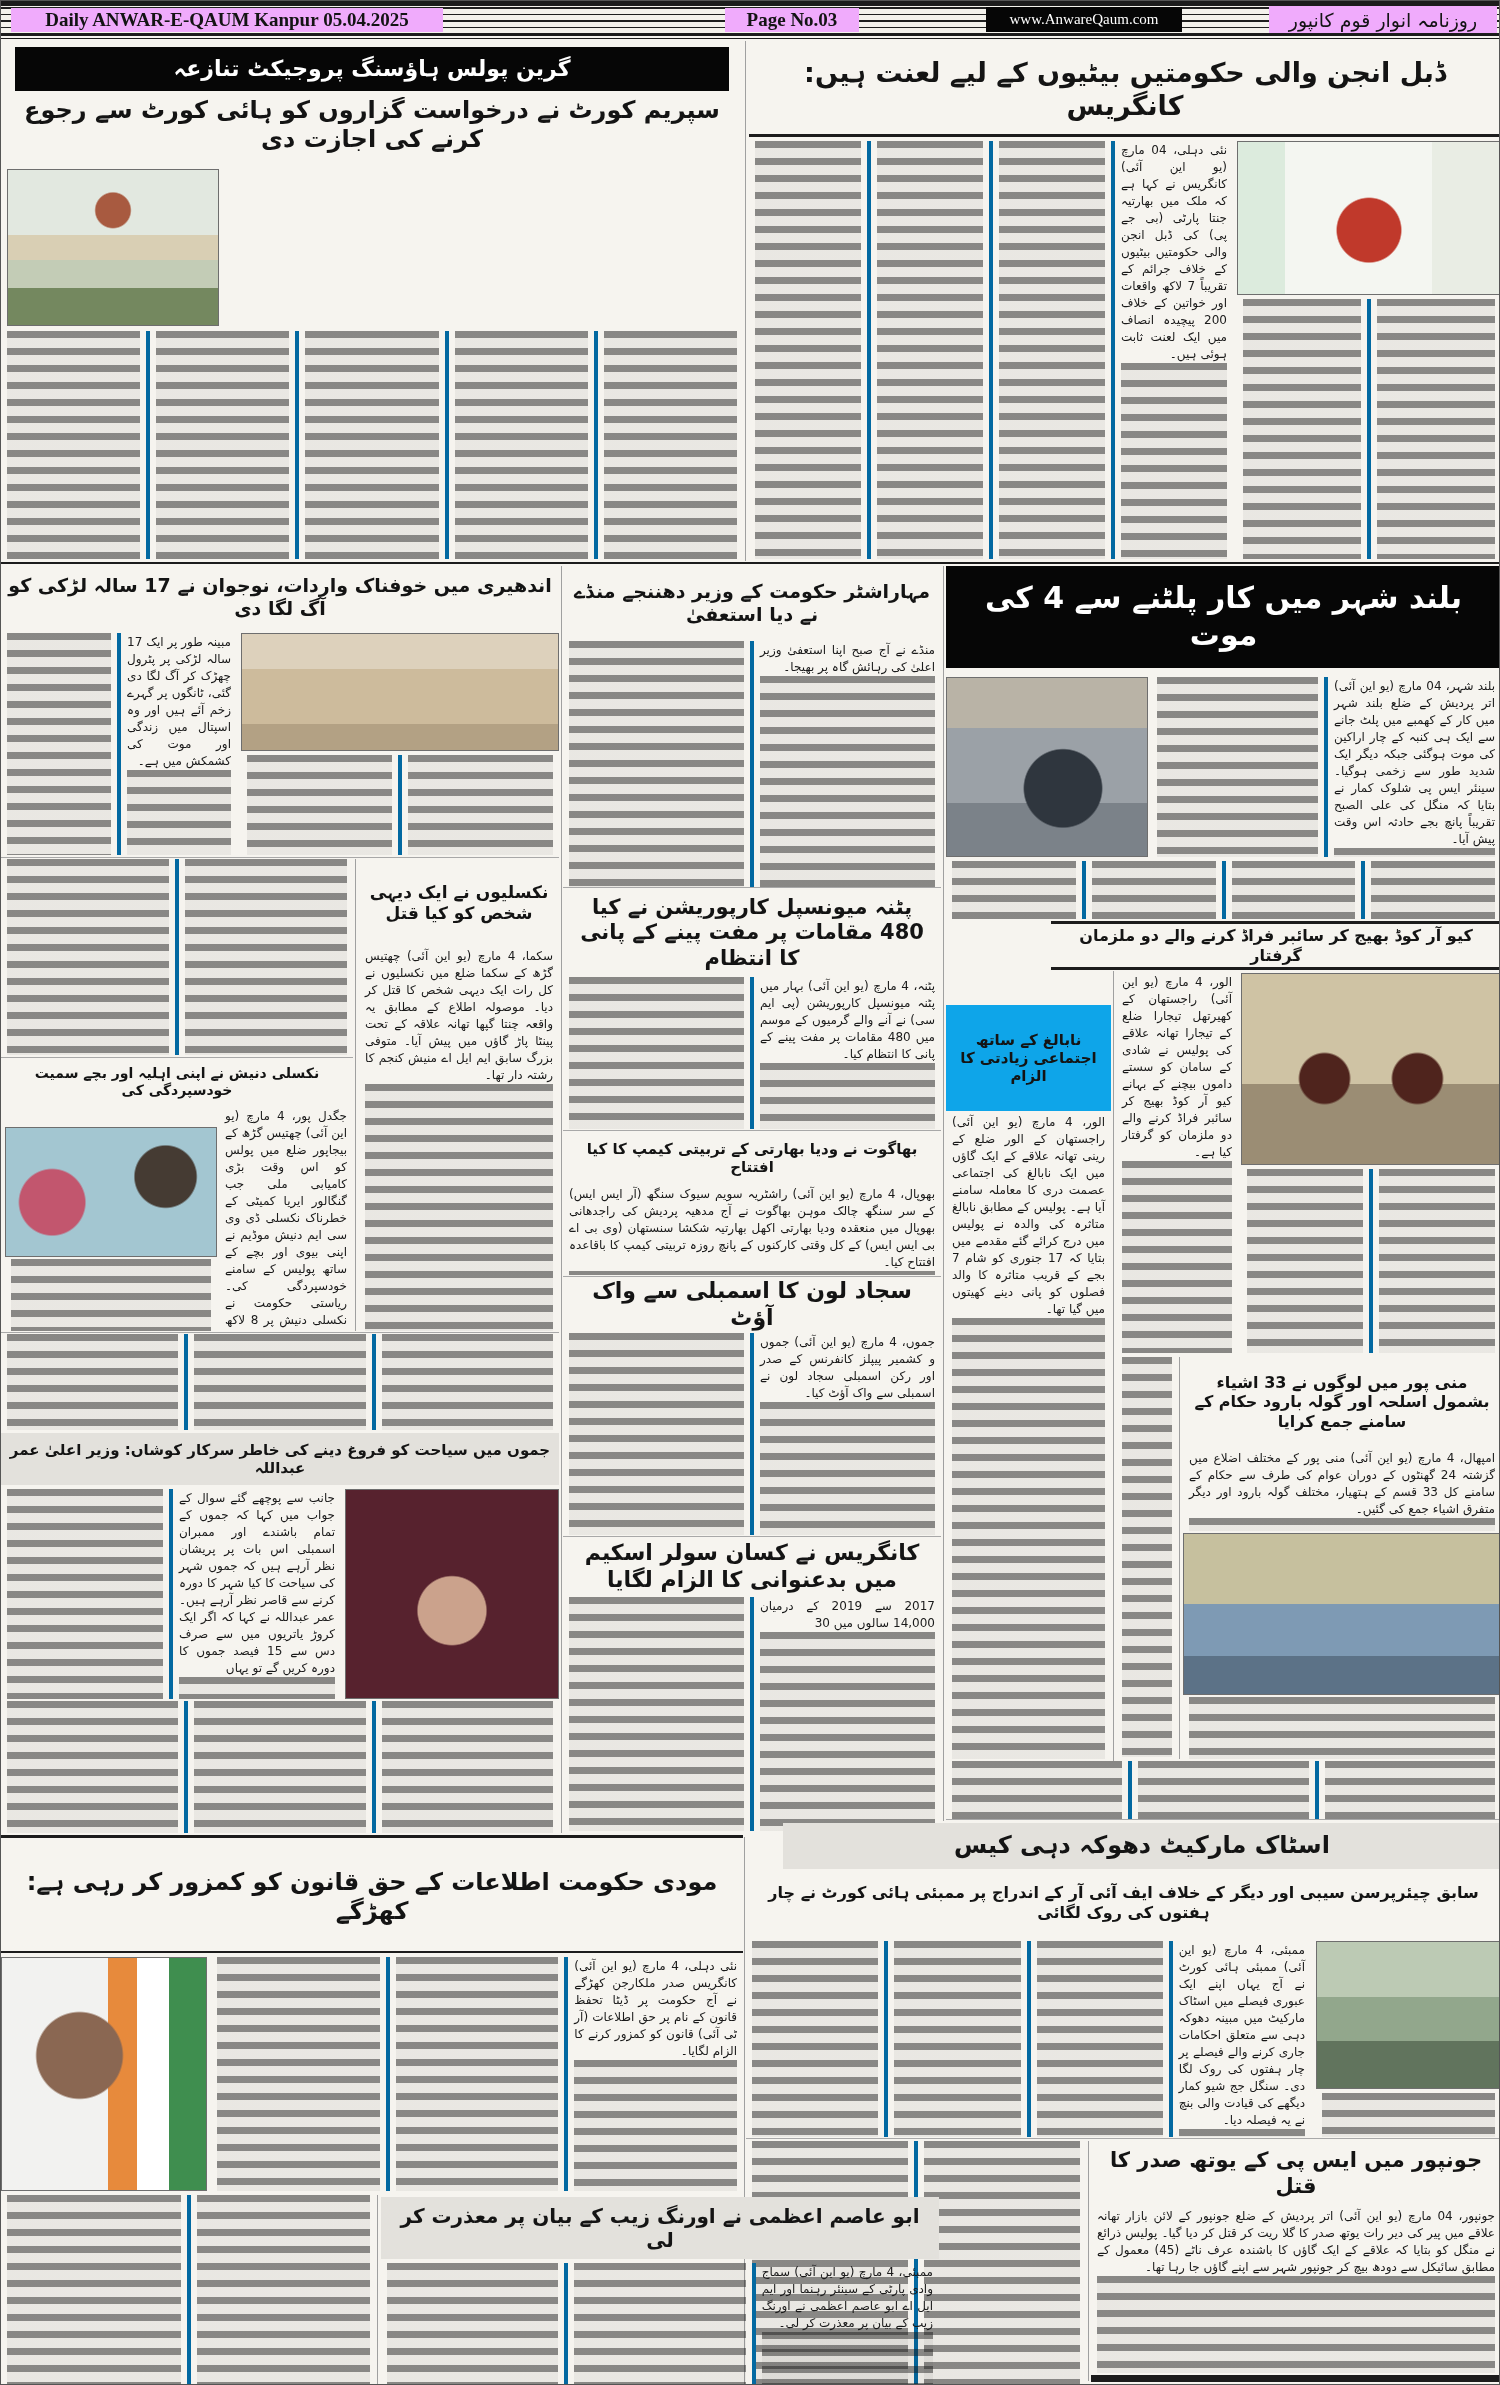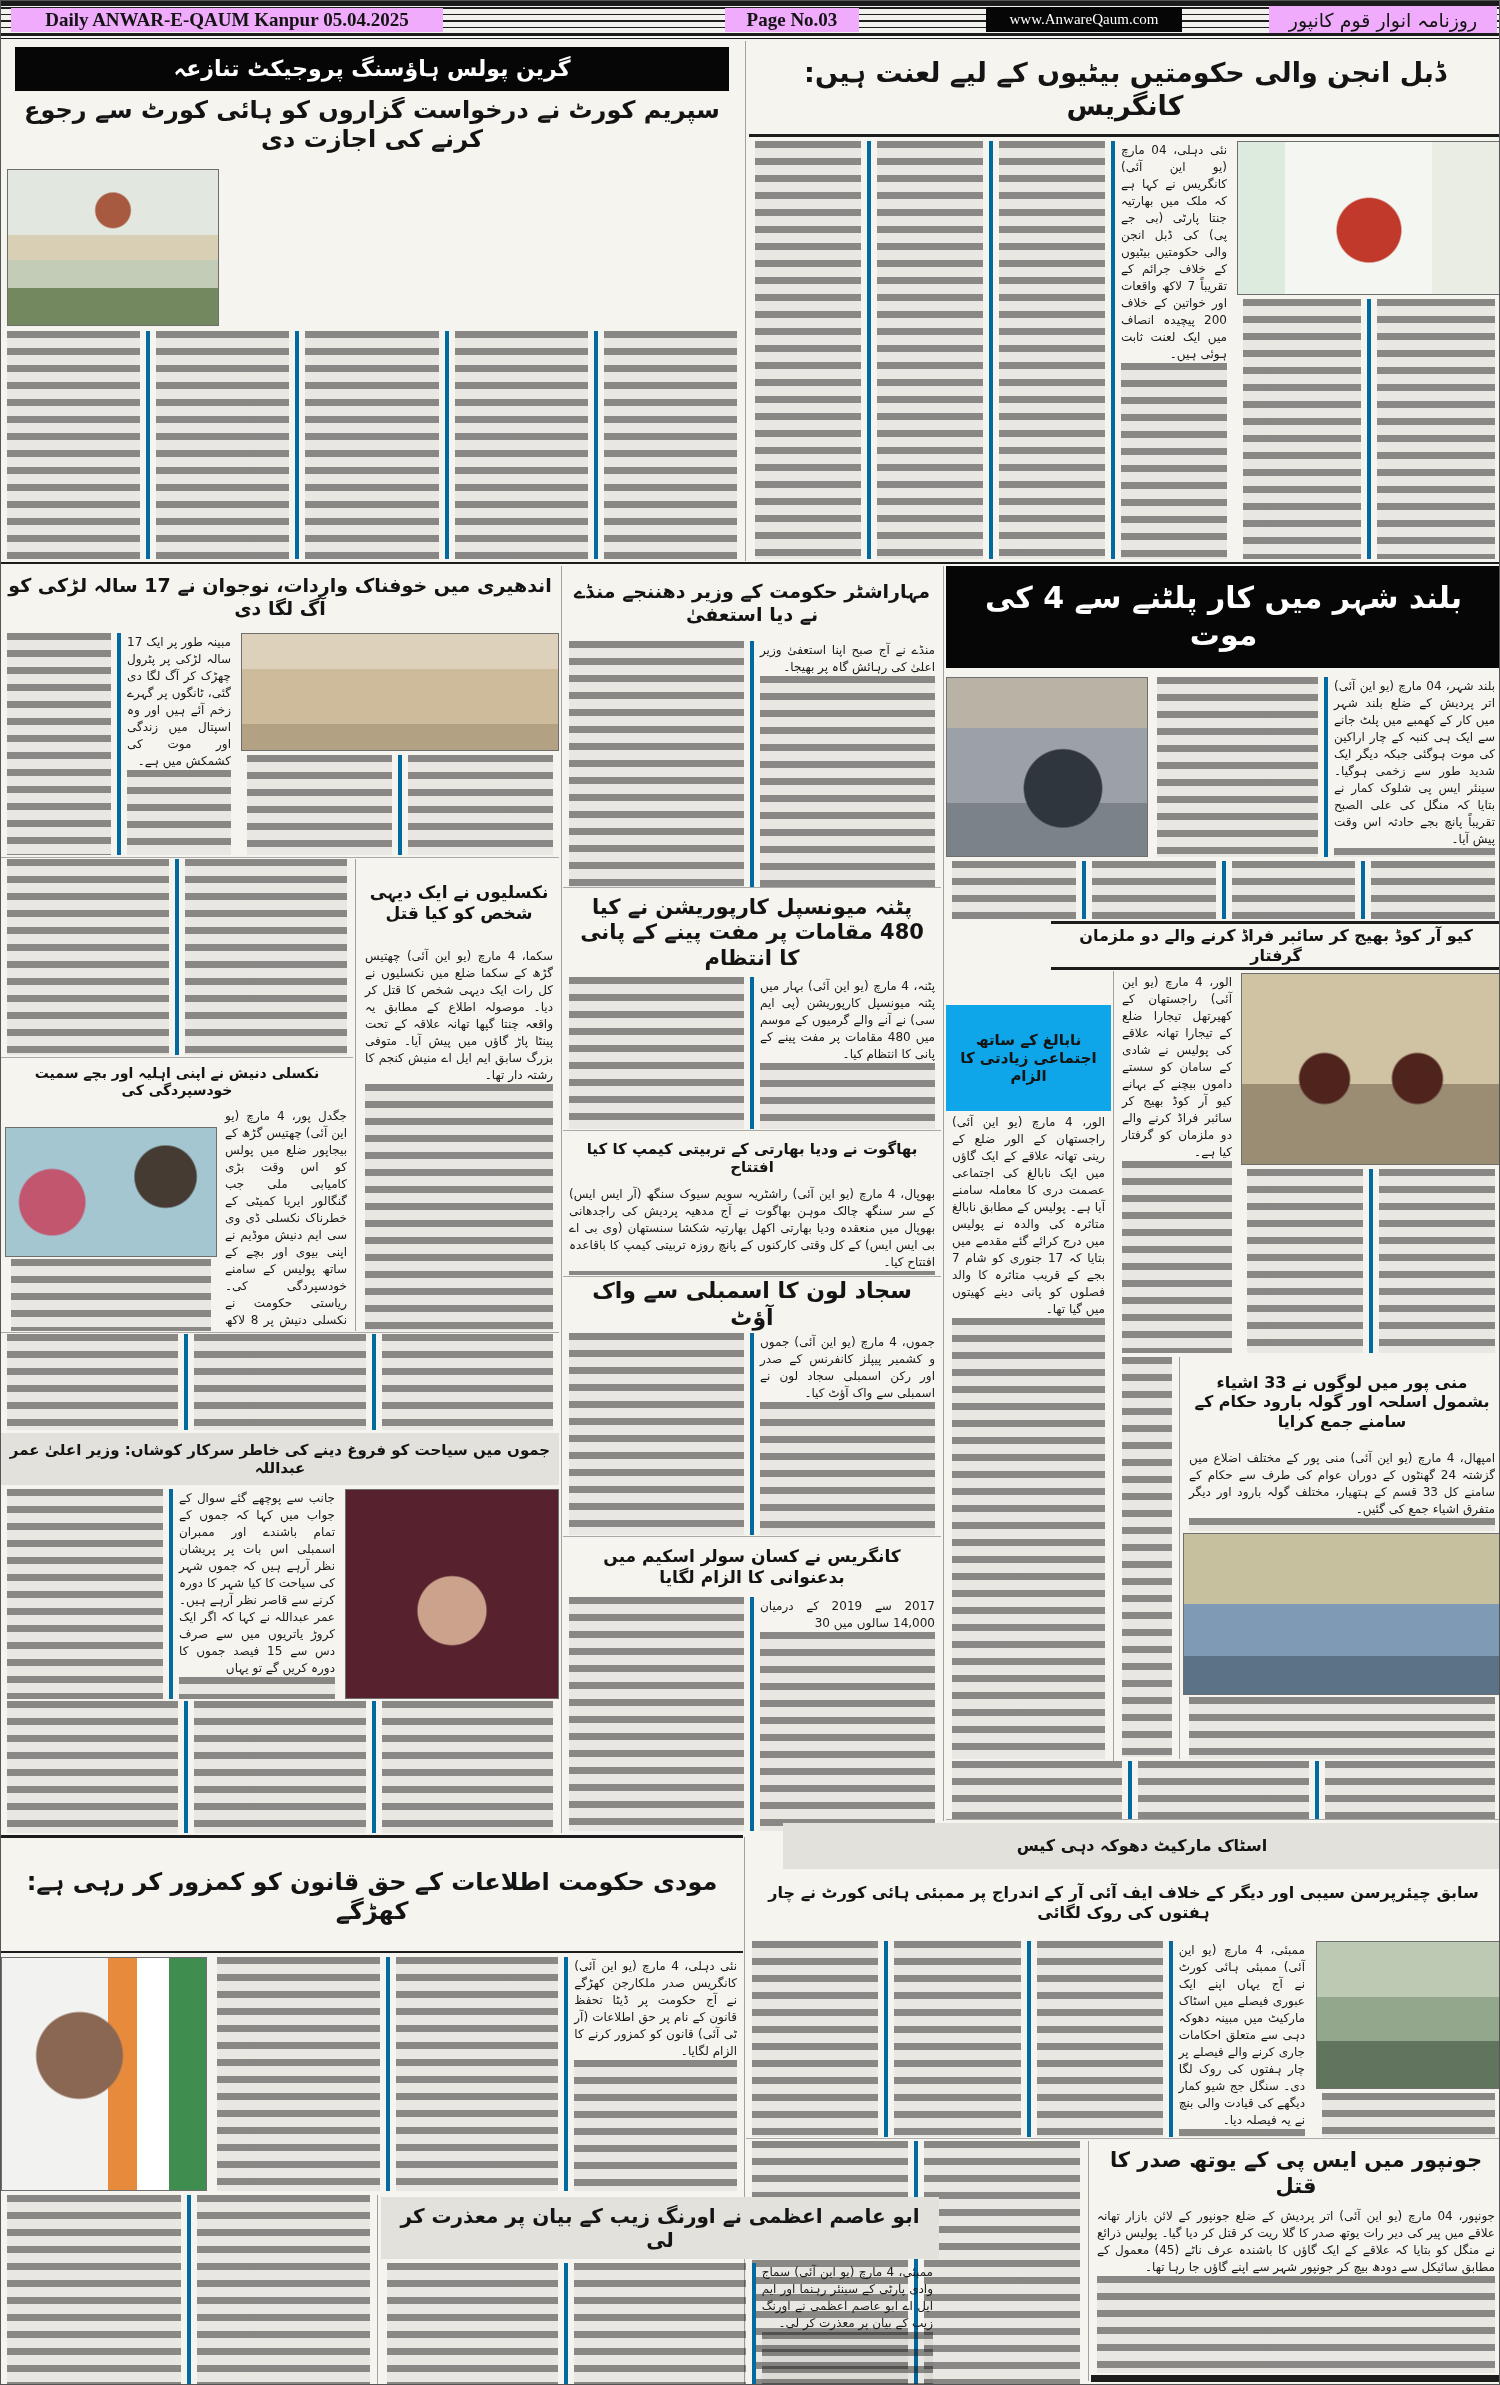--- a/index.html
+++ b/index.html
@@ -247,21 +247,21 @@
       <div class="col">
         <p class="lede">جموں، 4 مارچ (یو این آئی) جموں و کشمیر پیپلز کانفرنس کے صدر اور رکن اسمبلی سجاد لون نے اسمبلی سے واک آؤٹ کیا۔</p>
         <div class="fx"></div>
       </div>
       <div class="col">
         <div class="fx"></div>
       </div>
     </div>
 
   <div class="abs grule" style="left:562px;top:1535px;width:378px;height:1px"></div>
-  <div class="abs hl" style="left:562px;top:1538px;width:378px;height:56px;font-size:17px">کانگریس نے کسان سولر اسکیم میں بدعنوانی کا الزام لگایا</div>
+  <div class="abs hl" style="left:562px;top:1538px;width:378px;height:56px;font-size:22px">کانگریس نے کسان سولر اسکیم میں بدعنوانی کا الزام لگایا</div>
   <div class="abs tr" style="left:562px;top:1596px;width:378px;height:234px">
       <div class="col">
         <p class="lede">2017 سے 2019 کے درمیان 14,000 سالوں میں 30</p>
         <div class="fx"></div>
       </div>
       <div class="col">
         <div class="fx"></div>
       </div>
     </div>
 
@@ -344,21 +344,21 @@
       </div>
       <div class="col">
         <div class="fx"></div>
       </div>
       <div class="col">
         <div class="fx"></div>
       </div>
     </div>
   <div class="abs grule" style="left:945px;top:1818px;width:555px;height:1px"></div>
 
-  <div class="abs hl band" style="left:782px;top:1822px;width:718px;height:46px;font-size:16px">اسٹاک مارکیٹ دھوکہ دہی کیس</div>
+  <div class="abs hl band" style="left:782px;top:1822px;width:718px;height:46px;font-size:24px">اسٹاک مارکیٹ دھوکہ دہی کیس</div>
   <div class="abs hl" style="left:745px;top:1870px;width:755px;height:64px;font-size:16px">سابق چیئرپرسن سیبی اور دیگر کے خلاف ایف آئی آر کے اندراج پر ممبئی ہائی کورٹ نے چار ہفتوں کی روک لگائی</div>
   <div class="abs photo p-court" style="left:1315px;top:1940px;width:185px;height:148px"></div>
   <div class="abs tr" style="left:745px;top:1940px;width:565px;height:196px">
       <div class="col">
         <p class="lede">ممبئی، 4 مارچ (یو این آئی) ممبئی ہائی کورٹ نے آج یہاں اپنے ایک عبوری فیصلے میں اسٹاک مارکیٹ میں مبینہ دھوکہ دہی سے متعلق احکامات جاری کرنے والے فیصلے پر چار ہفتوں کی روک لگا دی۔ سنگل جج شیو کمار دیگھے کی قیادت والی بنچ نے یہ فیصلہ دیا۔</p>
         <div class="fx"></div>
       </div>
       <div class="col">
         <div class="fx"></div>
       </div>

